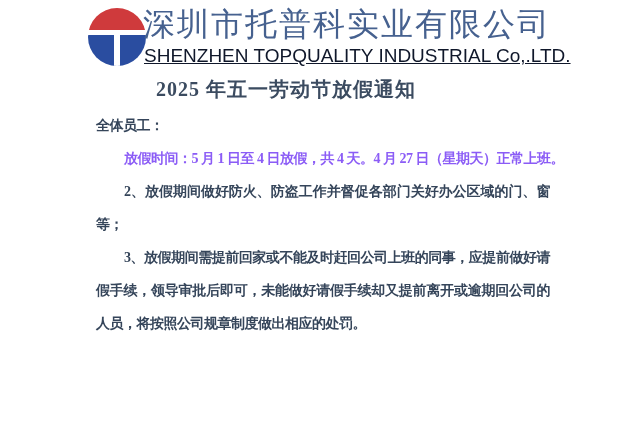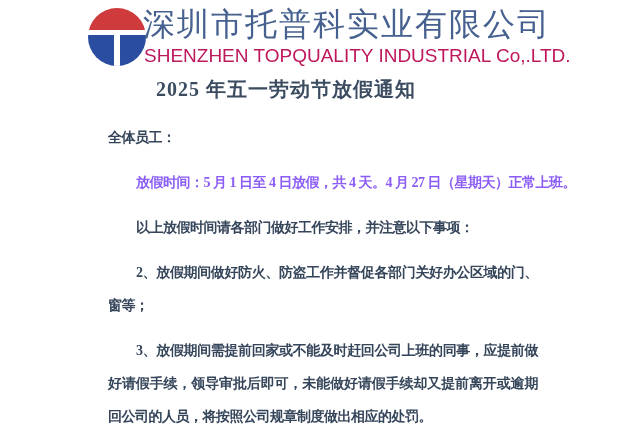--- a/index.html
+++ b/index.html
@@ -47,22 +47,23 @@
     letter-spacing: 2px;
     color: #46618f;
     font-weight: normal;
     white-space: nowrap;
   }
   .company-en {
     position: absolute; left: 144px; top: 45px;
     width: 430px;
     font-family: "Liberation Sans", sans-serif;
     font-size: 19px; line-height: 22px;
-    color: #be185d;
+    color: #0f172a;
     white-space: nowrap;
+    text-decoration: underline;
   }
   .doc-title {
     position: absolute; left: 0; top: 76px;
     width: 572px;
     text-align: center;
     font-size: 20px; line-height: 26px;
     font-weight: bold;
     letter-spacing: 1px;
     color: #3b4b60;
   }
@@ -71,21 +72,21 @@
   .doc-body {
     position: absolute; left: 96px; top: 109px;
     width: 454px;
     color: #35455a;
     font-size: 14px;
     font-weight: bold;
     letter-spacing: -0.5px;
     line-height: 33px;
     text-align: justify;
   }
-  .doc-body p { margin: 12px; }
+  .doc-body p { margin: 0; }
   .indent { text-indent: 2em; }
   .highlight {
     color: #8b5cf6;
     white-space: nowrap;
   }
 </style>
 </head>
 <body>
 
 <div class="page">
@@ -101,21 +102,20 @@
   <div class="company-en">SHENZHEN TOPQUALITY INDUSTRIAL Co,.LTD.</div>
 
   <div class="doc-title">2025 年五一劳动节放假通知</div>
 
   <div class="doc-body">
     <p>全体员工：</p>
 
 
     <p class="indent highlight">放假时间：5 月 1 日至 4 日放假，共 4 天。4 月 27 日（星期天）正常上班。</p>
 
-    <p class="indent">以上放假时间请各部门做好工作安排，并注意以下事项：</p>
 
 
     <p class="indent">2、放假期间做好防火、防盗工作并督促各部门关好办公区域的门、窗等；</p>
 
     <p class="indent">3、放假期间需提前回家或不能及时赶回公司上班的同事，应提前做好请假手续，领导审批后即可，未能做好请假手续却又提前离开或逾期回公司的人员，将按照公司规章制度做出相应的处罚。</p>
   </div>
 
 </div>
 
 </body></html>

